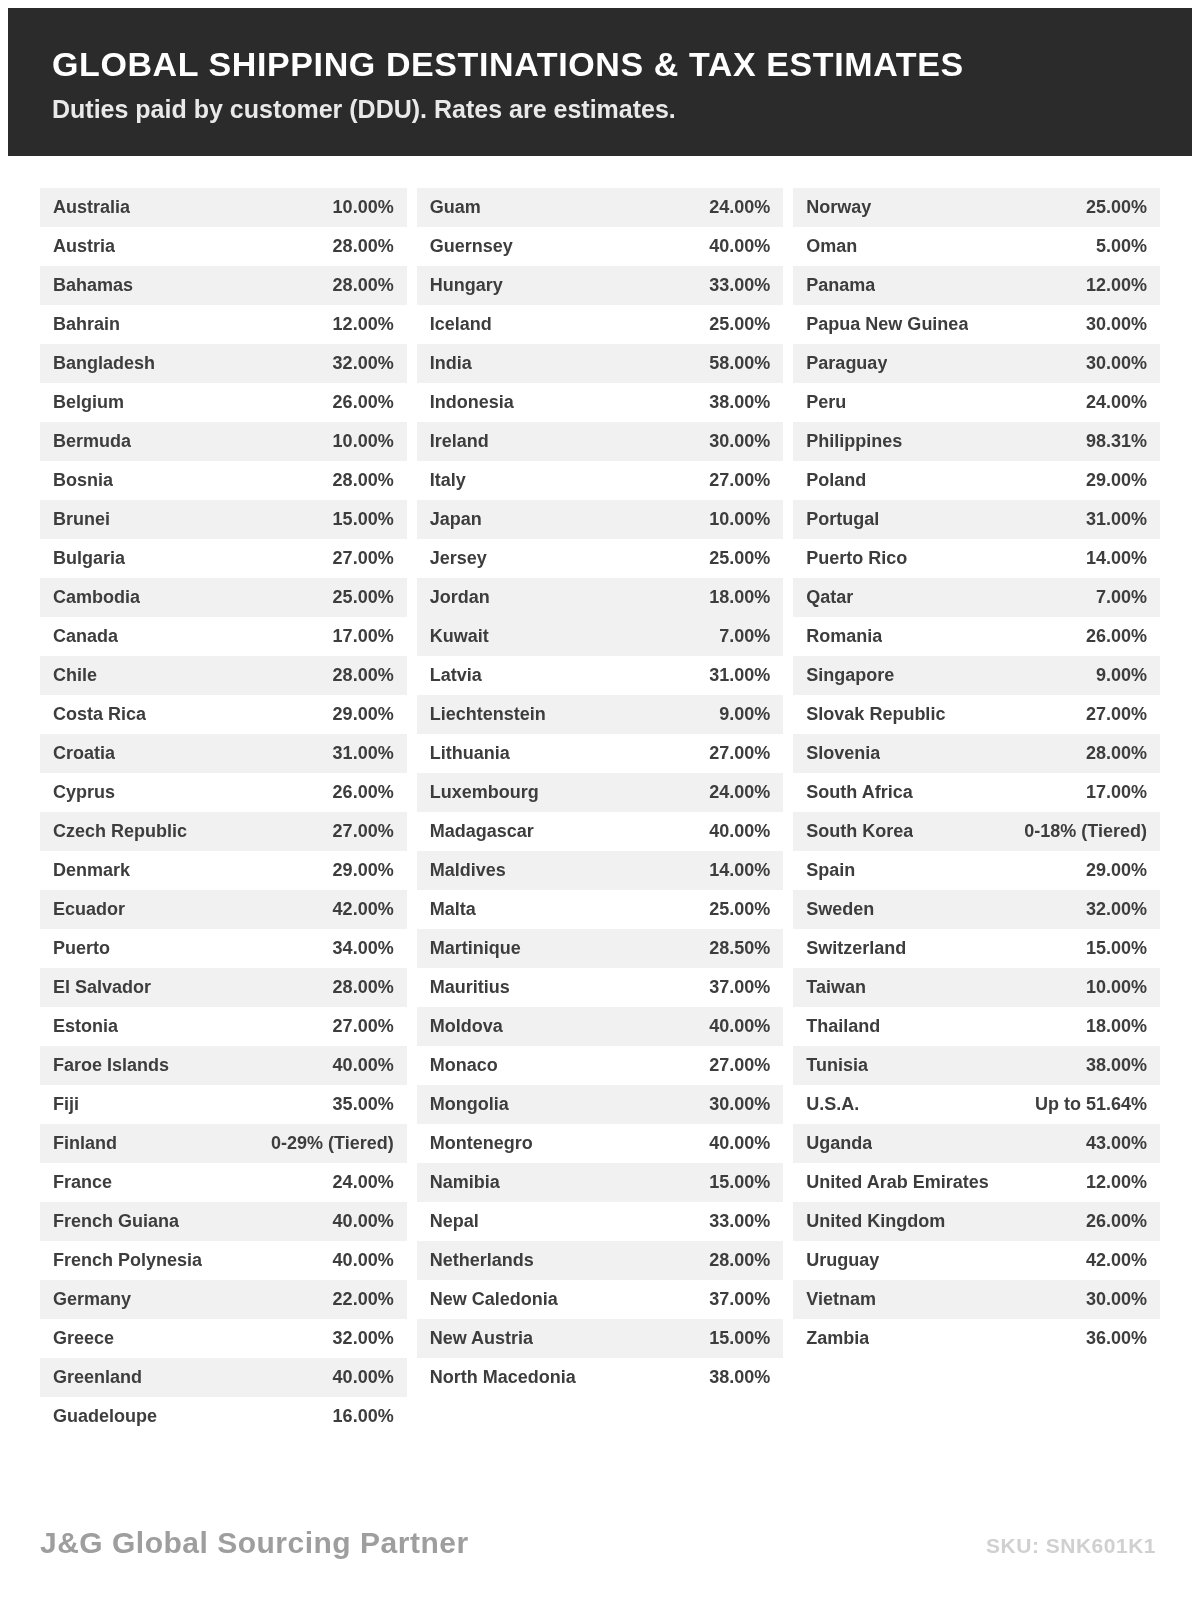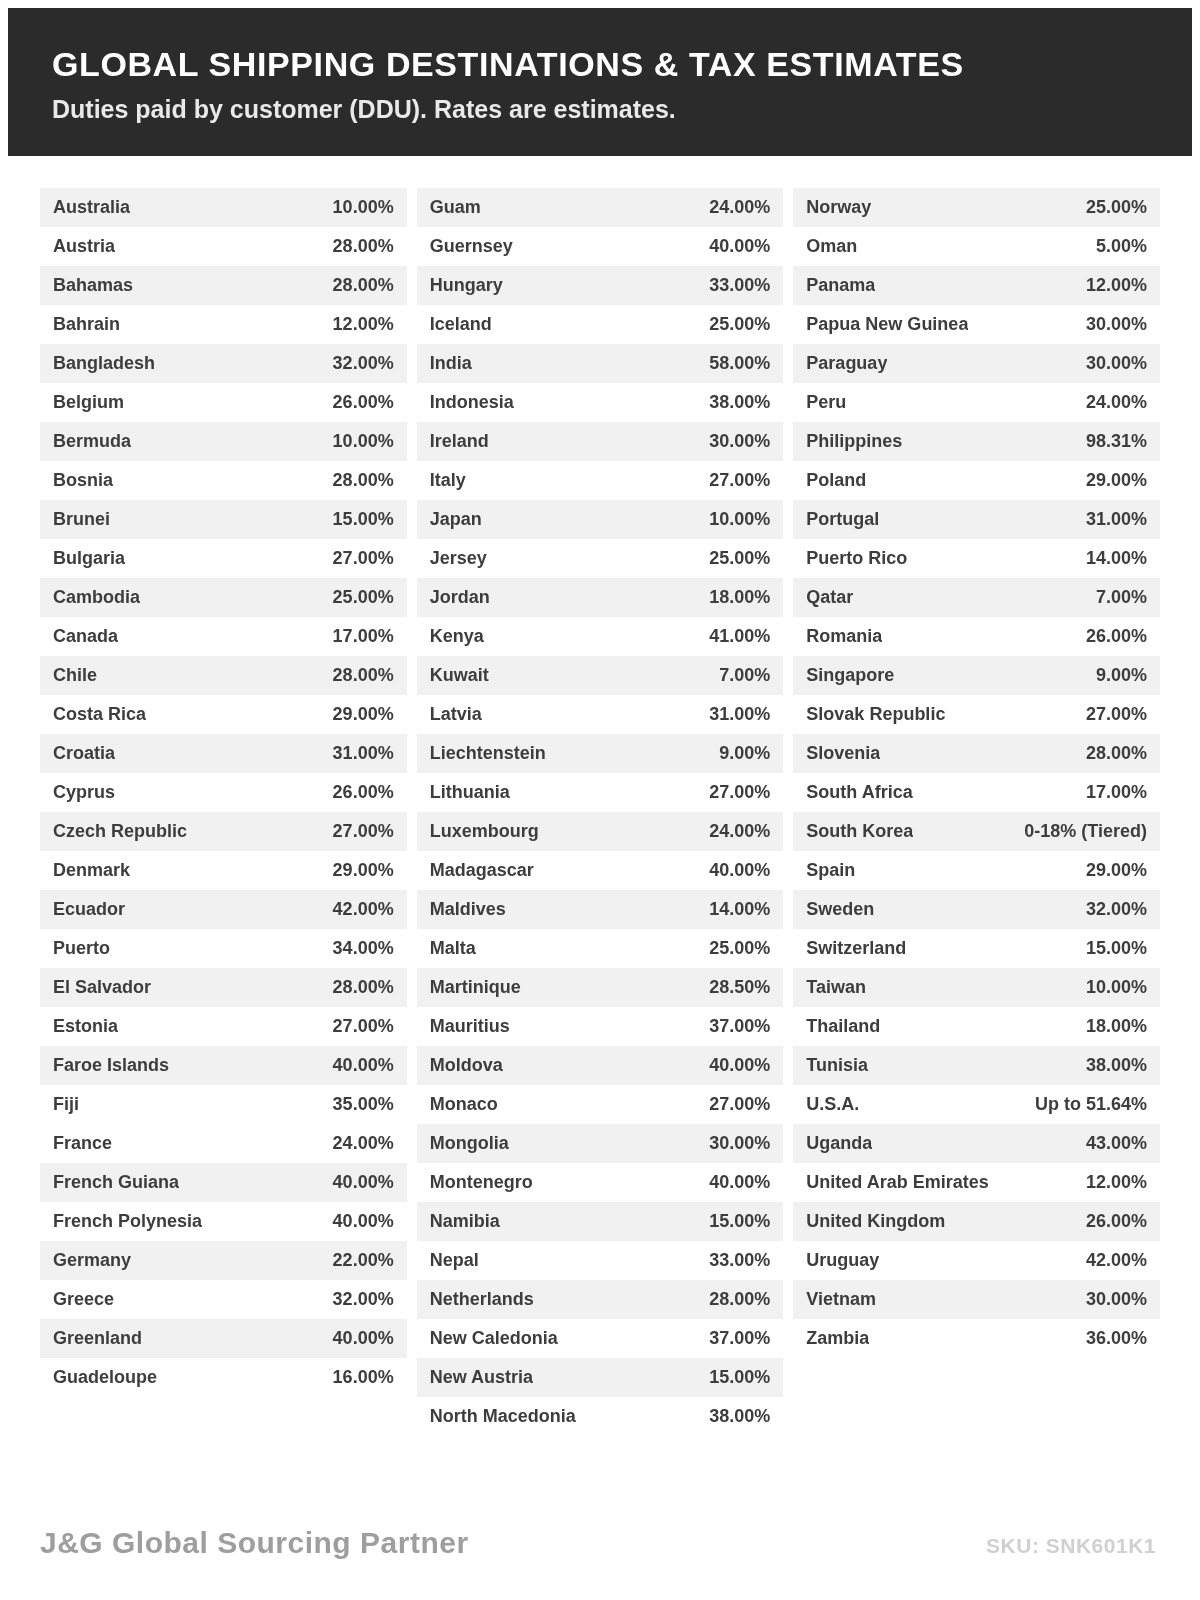--- a/index.html
+++ b/index.html
@@ -187,20 +187,24 @@
         <span class="rate">27.00%</span>
       </div>
       <div class="row alt">
         <span class="country">Faroe Islands</span>
         <span class="rate">40.00%</span>
       </div>
       <div class="row">
         <span class="country">Fiji</span>
         <span class="rate">35.00%</span>
       </div>
+      <div class="row alt">
+        <span class="country">Finland</span>
+        <span class="rate">0-29% (Tiered)</span>
+      </div>
       <div class="row">
         <span class="country">France</span>
         <span class="rate">24.00%</span>
       </div>
       <div class="row alt">
         <span class="country">French Guiana</span>
         <span class="rate">40.00%</span>
       </div>
       <div class="row">
         <span class="country">French Polynesia</span>
@@ -260,24 +264,20 @@
         <span class="country">Japan</span>
         <span class="rate">10.00%</span>
       </div>
       <div class="row">
         <span class="country">Jersey</span>
         <span class="rate">25.00%</span>
       </div>
       <div class="row alt">
         <span class="country">Jordan</span>
         <span class="rate">18.00%</span>
-      </div>
-      <div class="row">
-        <span class="country">Kenya</span>
-        <span class="rate">41.00%</span>
       </div>
       <div class="row alt">
         <span class="country">Kuwait</span>
         <span class="rate">7.00%</span>
       </div>
       <div class="row">
         <span class="country">Latvia</span>
         <span class="rate">31.00%</span>
       </div>
       <div class="row alt">

